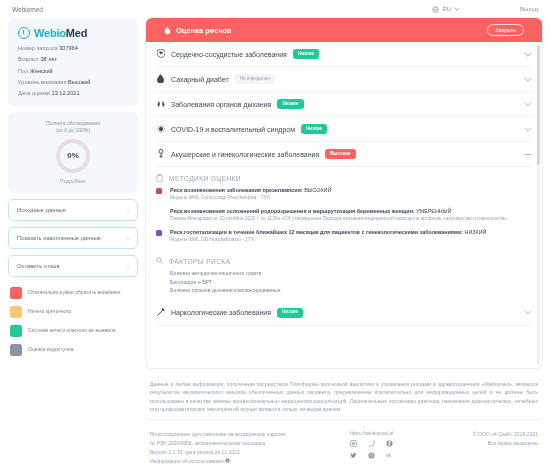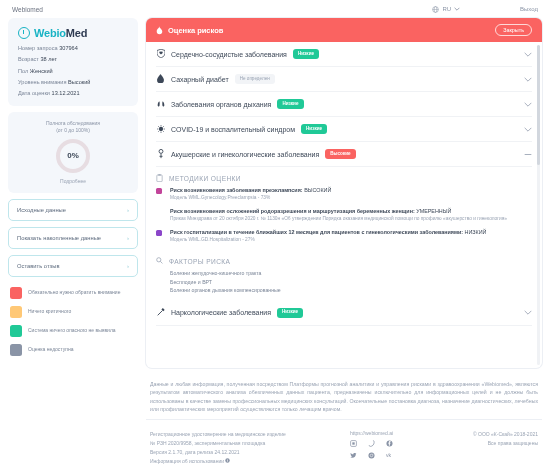--- a/index.html
+++ b/index.html
@@ -58,21 +58,21 @@
   .leg-text { font-size: 5px; color: #7b8698; line-height: 1.15; }
 
   .main { flex: 1; display: flex; flex-direction: column; }
   .panel {
     background: #fff; border-radius: 6px; overflow: hidden;
     box-shadow: 0 0 0 1px #eceff4; display: flex; flex-direction: column;
     height: 350px;
   }
   .panel-head {
     background: #fa6361; height: 24px; display: flex; align-items: center;
-    padding: 0 10px; color: #fff;
+    padding: 0 18px; color: #fff;
   }
   .panel-head .ttl { font-size: 7.5px; font-weight: bold; margin-left: 5px; }
   .close-btn {
     margin-left: auto; border: 1px solid rgba(255,255,255,.75); border-radius: 8px;
     font-size: 5.4px; color: #fff; padding: 2px 7px; background: transparent;
   }
   .scroll-wrap { flex: 1; position: relative; overflow: hidden; }
   .scrollbar {
     position: absolute; right: 2px; top: 3px; bottom: 3px; width: 3px;
     background: #f0f2f5; border-radius: 2px;

